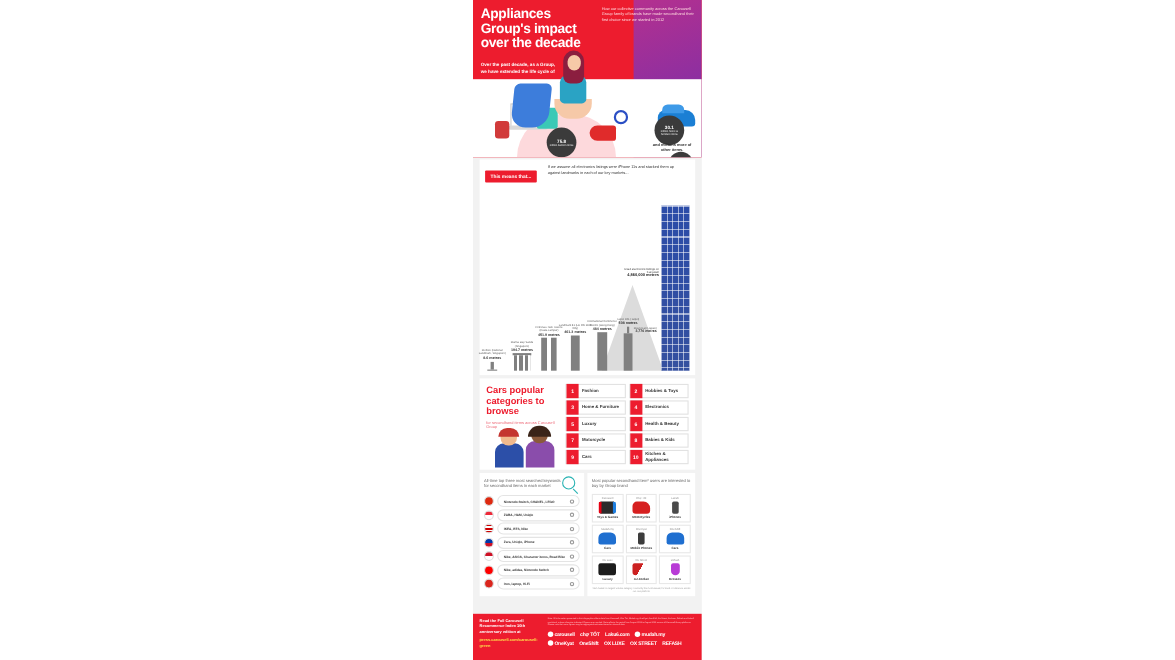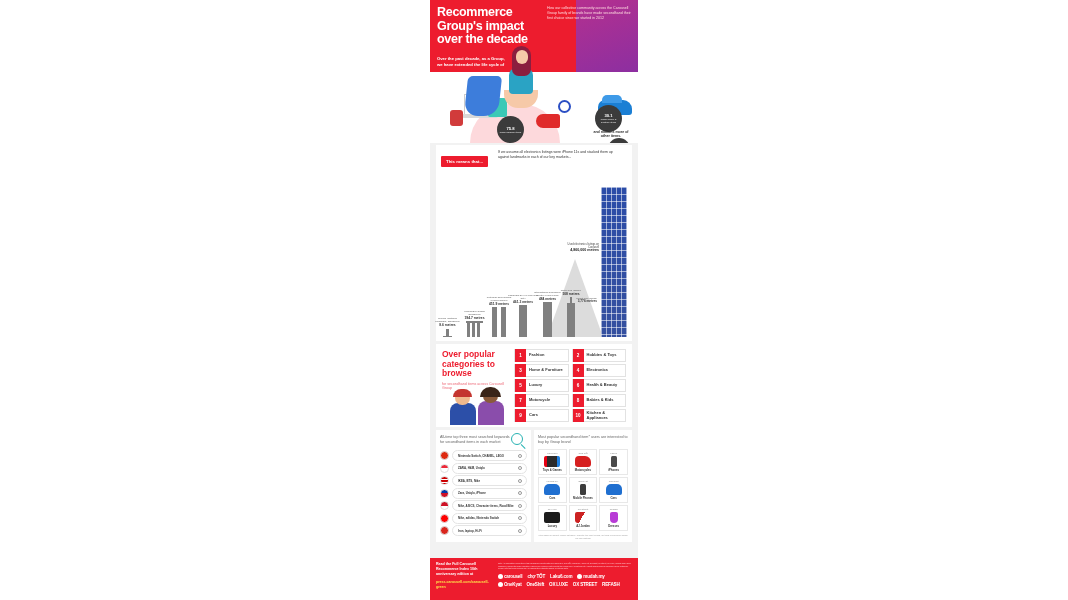--- a/index.html
+++ b/index.html
@@ -351,21 +351,21 @@
   .logo-dot { width:5px; height:5px; border-radius:50%; background:#fff; display:inline-block; }
 </style>
 </head>
 <body>
 
 <div id="page">
 <div class="infographic">
 
   <div class="header">
     <div class="hdr-purple"></div>
-    <div class="hdr-title">Recommerce Group's impact over the decade</div>
+    <div class="hdr-title">Appliances Group's impact over the decade</div>
     <div class="hdr-sub">How our collective community across the Carousell Group family of brands have made secondhand their first choice since we started in 2012</div>
     <div class="hdr-lead">Over the past decade, as a Group, we have extended the life cycle of</div>
 
     <div class="illus">
       <div class="illus-pink"></div>
       <div class="laptop"></div>
       <div class="tablet"></div>
       <div class="watch"></div>
       <div class="vacuum"></div>
       <div class="magnify"></div>
@@ -463,21 +463,21 @@
       <div class="big-bar-lbl">
         <span>Used electronics listings on Carousell</span><br>
         <b>4,860,000 metres</b>
       </div>
       <div class="big-bar"></div>
     </div>
   </div>
 
   <div class="cat-sec">
     <div class="cat-head">
-      <div class="cat-title">Over popular categories to browse</div>
+      <div class="cat-title">Cars popular categories to browse</div>
       <div class="cat-sub">for secondhand items across Carousell Group</div>
     </div>
     <div class="cat-people">
       <div class="cp-a"></div>
           <div class="cp-ah"></div>
           <div class="cp-ahr"></div>
       <div class="cp-b"></div>
           <div class="cp-bh"></div>
           <div class="cp-bhr"></div>
     </div>

